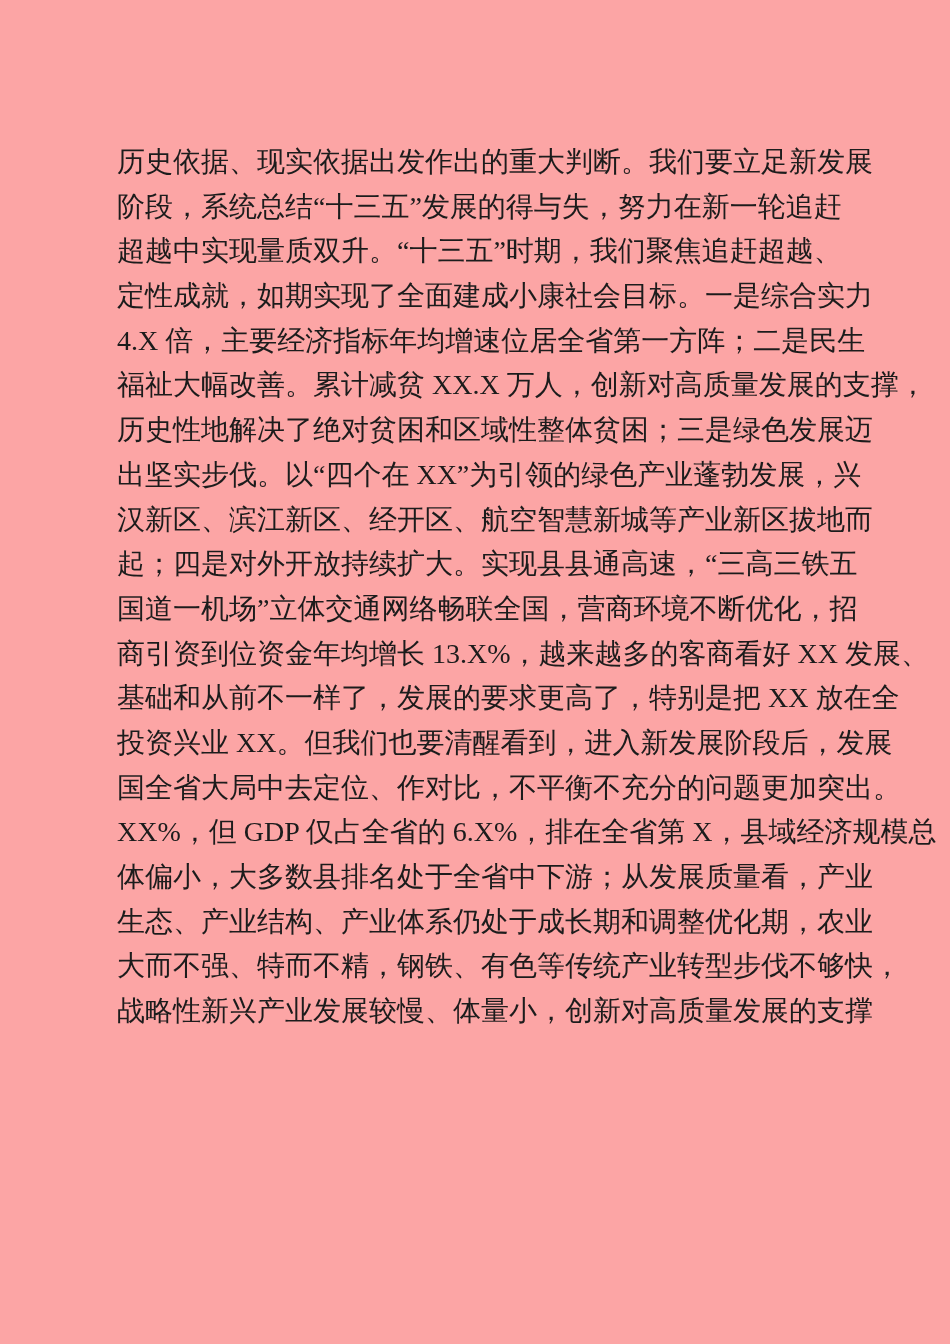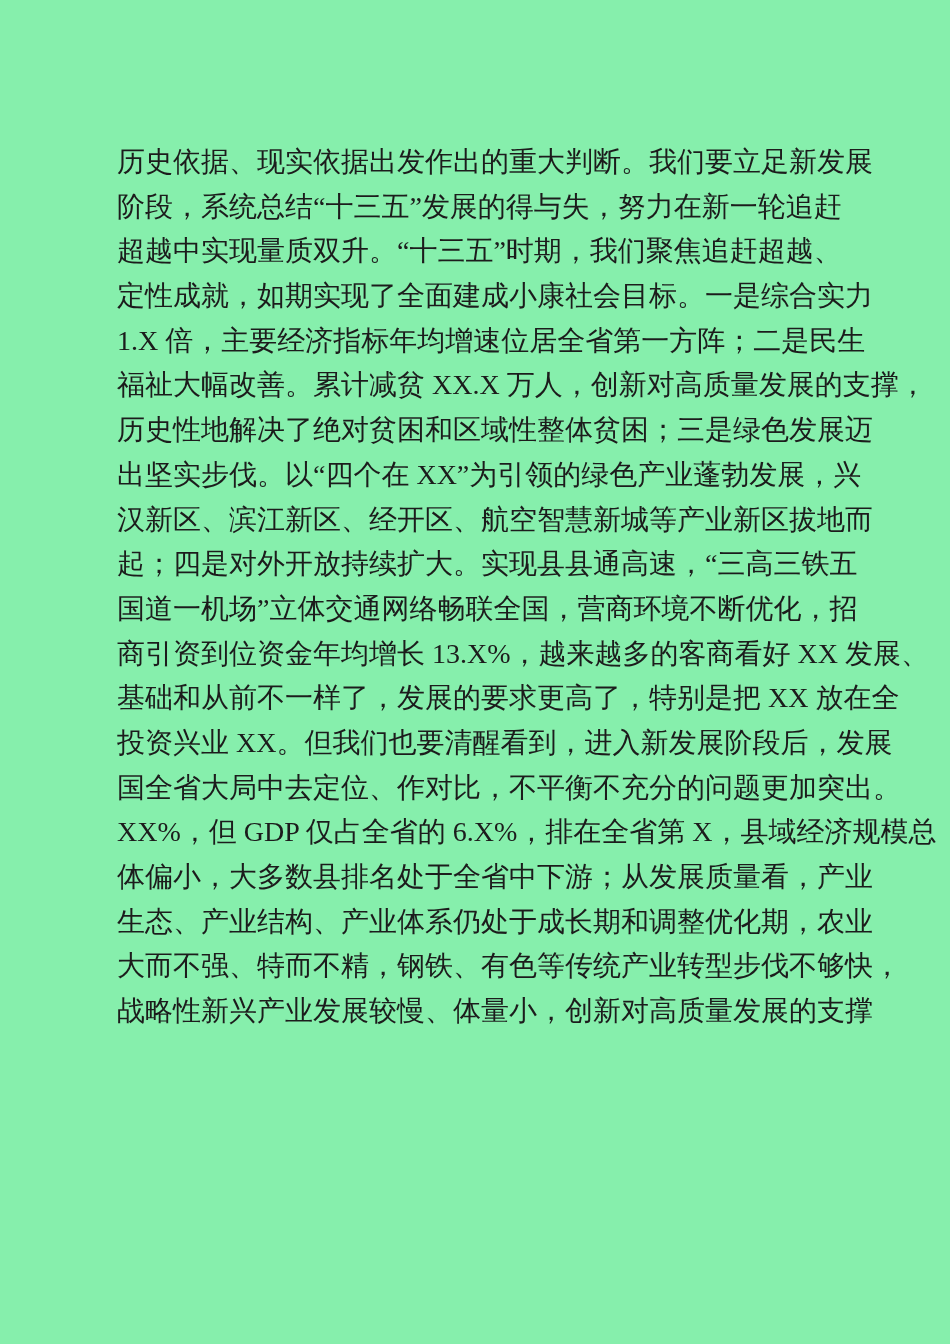--- a/index.html
+++ b/index.html
@@ -4,21 +4,21 @@
 <style>
   html, body {
     margin: 0;
     padding: 0;
     background: #ffffff;
   }
   .page {
     position: relative;
     width: 950px;
     height: 1344px;
-    background: #86efac;
+    background: #fca5a5;
     overflow: hidden;
     font-family: "Liberation Serif", "DejaVu Serif", serif;
   }
   .text-block {
     position: absolute;
     left: 117px;
     top: 140px;
     width: 706px;
   }
   .doc-line {
@@ -43,21 +43,21 @@
 </style>
 </head>
 <body>
 
 <div class="page">
   <div class="text-block">
     <div class="doc-line">历史依据、现实依据出发作出的重大判断。我们要立足新发展</div>
     <div class="doc-line">阶段，系统总结“十三五”发展的得与失，努力在新一轮追赶</div>
     <div class="doc-line">超越中实现量质双升。“十三五”时期，我们聚焦追赶超越、</div>
     <div class="doc-line">定性成就，如期实现了全面建成小康社会目标。一是综合实力</div>
-    <div class="doc-line">1.X 倍，主要经济指标年均增速位居全省第一方阵；二是民生</div>
+    <div class="doc-line">4.X 倍，主要经济指标年均增速位居全省第一方阵；二是民生</div>
     <div class="doc-line">福祉大幅改善。累计减贫 XX.X 万人，创新对高质量发展的支撑，</div>
     <div class="doc-line">历史性地解决了绝对贫困和区域性整体贫困；三是绿色发展迈</div>
     <div class="doc-line">出坚实步伐。以“四个在 XX”为引领的绿色产业蓬勃发展，兴</div>
     <div class="doc-line">汉新区、滨江新区、经开区、航空智慧新城等产业新区拔地而</div>
     <div class="doc-line">起；四是对外开放持续扩大。实现县县通高速，“三高三铁五</div>
     <div class="doc-line">国道一机场”立体交通网络畅联全国，营商环境不断优化，招</div>
     <div class="doc-line">商引资到位资金年均增长 13.X%，越来越多的客商看好 XX 发展、</div>
     <div class="doc-line">基础和从前不一样了，发展的要求更高了，特别是把 XX 放在全</div>
     <div class="doc-line">投资兴业 XX。但我们也要清醒看到，进入新发展阶段后，发展</div>
     <div class="doc-line">国全省大局中去定位、作对比，不平衡不充分的问题更加突出。</div>

